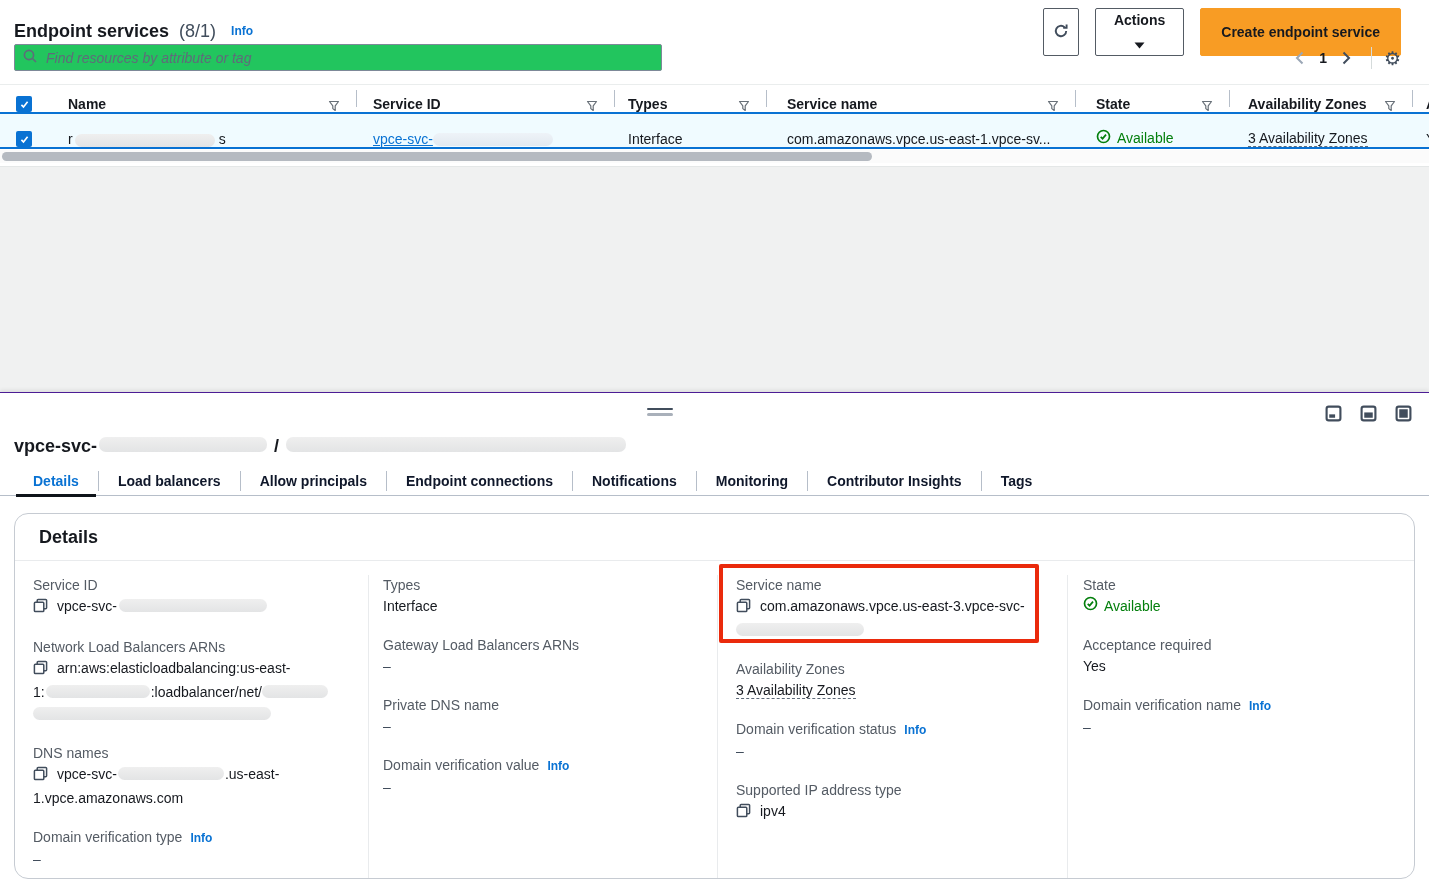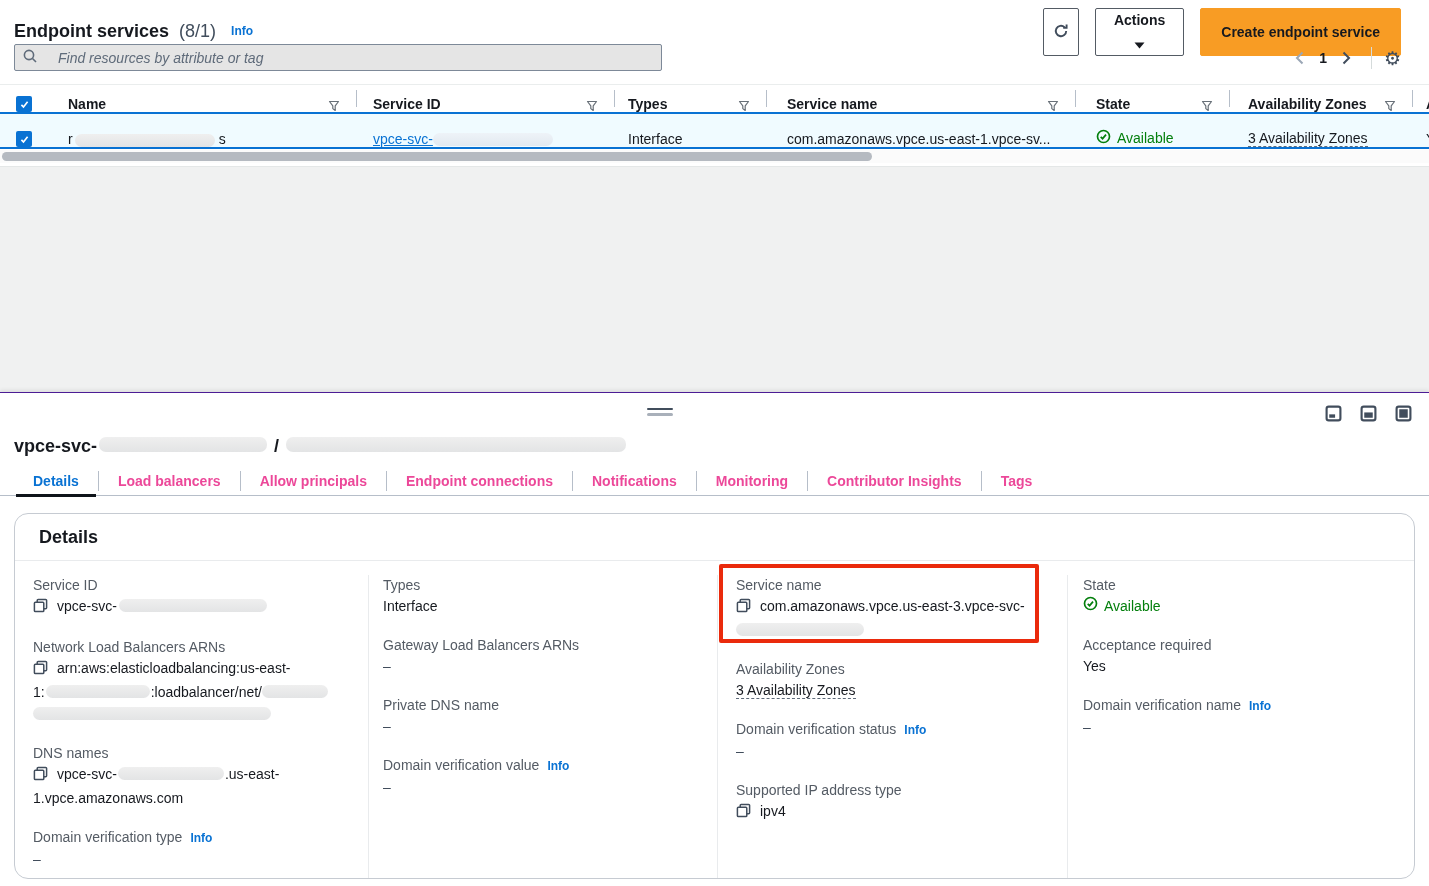--- a/index.html
+++ b/index.html
@@ -17,21 +17,21 @@
   #toolbar{top:8px;right:28px;display:flex;gap:16px;align-items:center;}
   .btn{height:48px;box-sizing:border-box;display:inline-flex;align-items:center;justify-content:center;
        border:1px solid #545b64;border-radius:2px;background:#fff;font-weight:bold;font-size:14px;
        color:#16191f;cursor:pointer;flex-direction:column;}
   .btn.icon-btn{width:36px;}
   .btn.normal{padding:0 18px;gap:8px;}
   .btn.primary{background:#f89c24;border:1px solid #f89c24;padding:0 20px;color:#16191f;}
 
   
   #search-box{left:14px;top:44px;width:648px;height:27px;box-sizing:border-box;border:1px solid #7d8998;
-      border-radius:2px;background:#e5e5e5;display:flex;align-items:center;padding:0 8px;gap:19px;}
+      border-radius:2px;background:#22c55e;display:flex;align-items:center;padding:0 8px;gap:7px;}
   #search-box input{border:none;outline:none;flex:1;font-family:"Liberation Sans",sans-serif;
       font-size:14px;font-style:italic;color:#16191f;background:transparent;}
   #search-box input::placeholder{color:#5f6b7a;font-style:italic;}
 
   #pager{top:45px;right:28px;display:flex;align-items:center;gap:6px;height:26px;}
   .chev{width:24px;height:24px;display:flex;align-items:center;justify-content:center;cursor:pointer;background:none;border:none;padding:0;}
   #page-num{font-weight:bold;margin:0 2px;}
   .vdiv{width:1px;height:22px;background:#d5dbdb;margin:0 6px;}
   #settings-btn{font-size:19px;color:#414d5c;background:none;border:none;cursor:pointer;line-height:1;padding:0;}
 
@@ -77,21 +77,21 @@
   #panel-size-btns{position:absolute;top:12px;right:17px;display:flex;gap:18px;}
   #panel-size-btns button{background:none;border:none;padding:0;cursor:pointer;line-height:0;}
 
   #panel-title{position:absolute;left:14px;top:43px;font-size:18px;font-weight:bold;white-space:nowrap;}
   #panel-title .rd{height:15px;vertical-align:0px;}
   #panel-title .sep{margin:0 7px;}
 
   
   #tabs{position:absolute;left:14px;top:74px;right:14px;height:28px;display:flex;align-items:center;}
   #tabs .tabline{position:absolute;left:-14px;right:-14px;bottom:-1px;height:1px;background:#b6bec9;}
-  .tab{position:relative;padding:0 19px;font-weight:bold;color:#ec4899;cursor:pointer;height:28px;
+  .tab{position:relative;padding:0 19px;font-weight:bold;color:#0f172a;cursor:pointer;height:28px;
        display:flex;align-items:center;z-index:1;}
   .tab.active{color:#0972d3;}
   .tab.active::after{content:"";position:absolute;left:2px;right:2px;bottom:-2px;height:3px;background:#0f141a;}
   .tabdiv{width:1px;height:20px;background:#b6bec9;z-index:1;}
 
   
   #details-card{position:absolute;left:14px;top:120px;right:14px;height:366px;box-sizing:border-box;
      border:1px solid #c6cbd2;border-radius:14px;background:#fff;overflow:hidden;}
   #details-card .card-header{padding:13px 24px 12px 24px;font-size:18px;font-weight:bold;border-bottom:1px solid #e9ebed;}
   #details-grid{display:grid;grid-template-columns:353px 349px 350px 1fr;padding-top:14px;}

